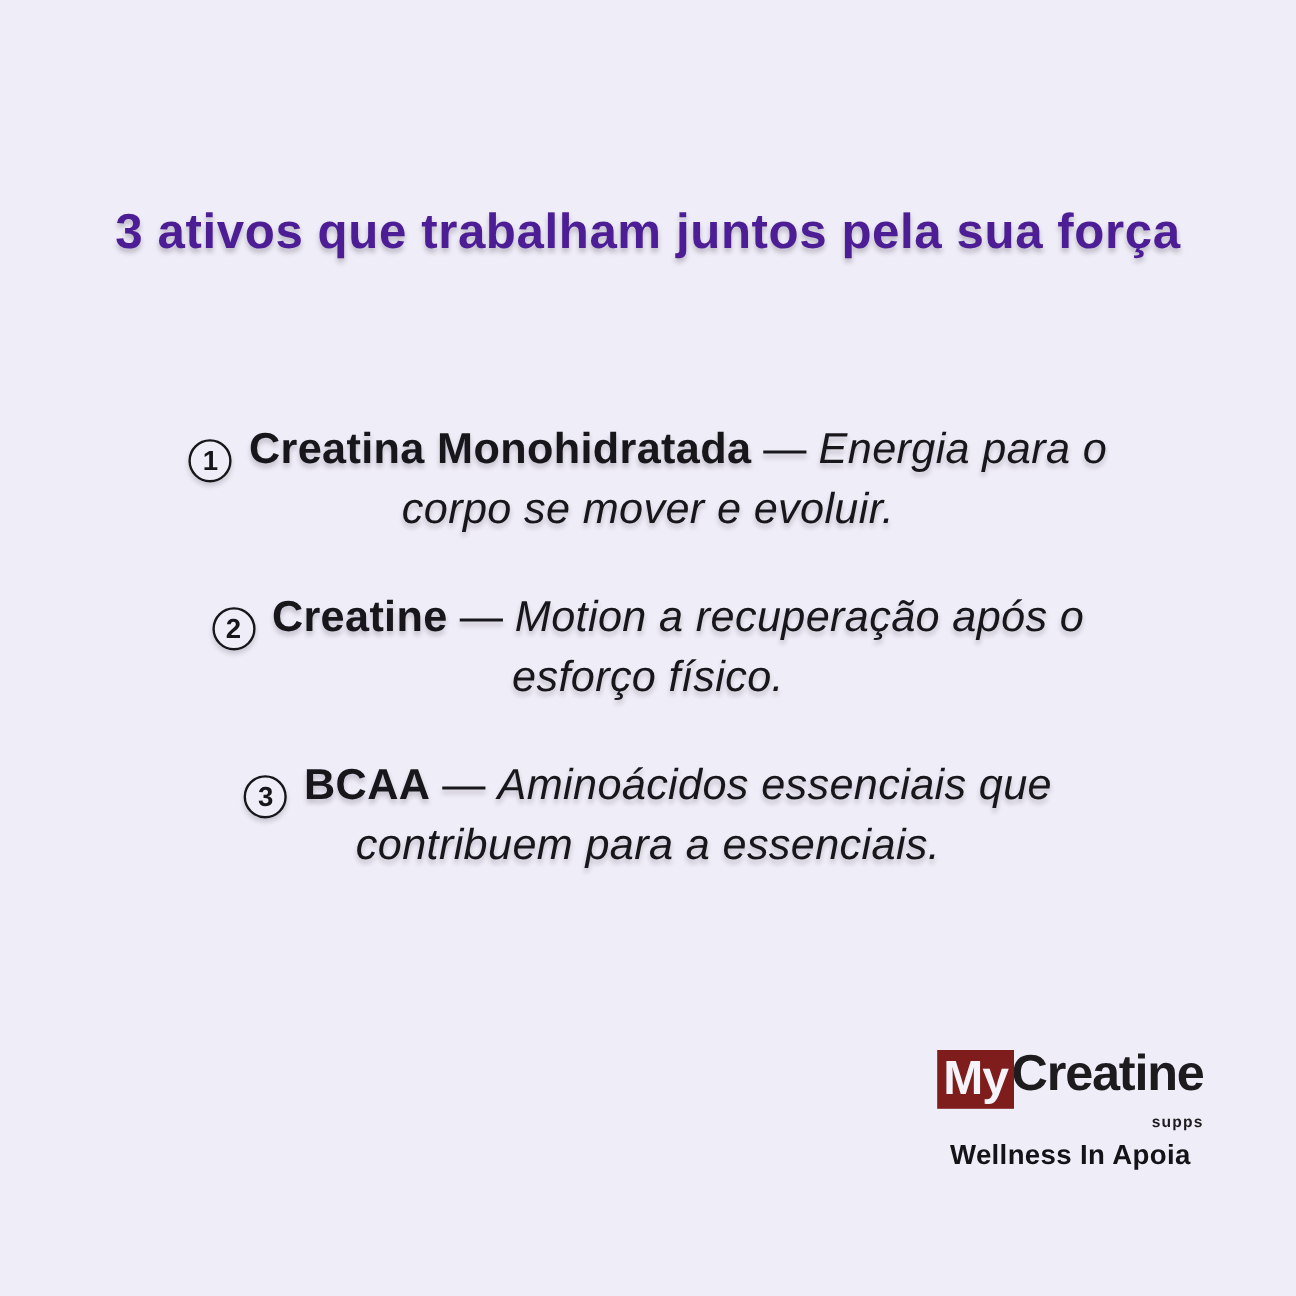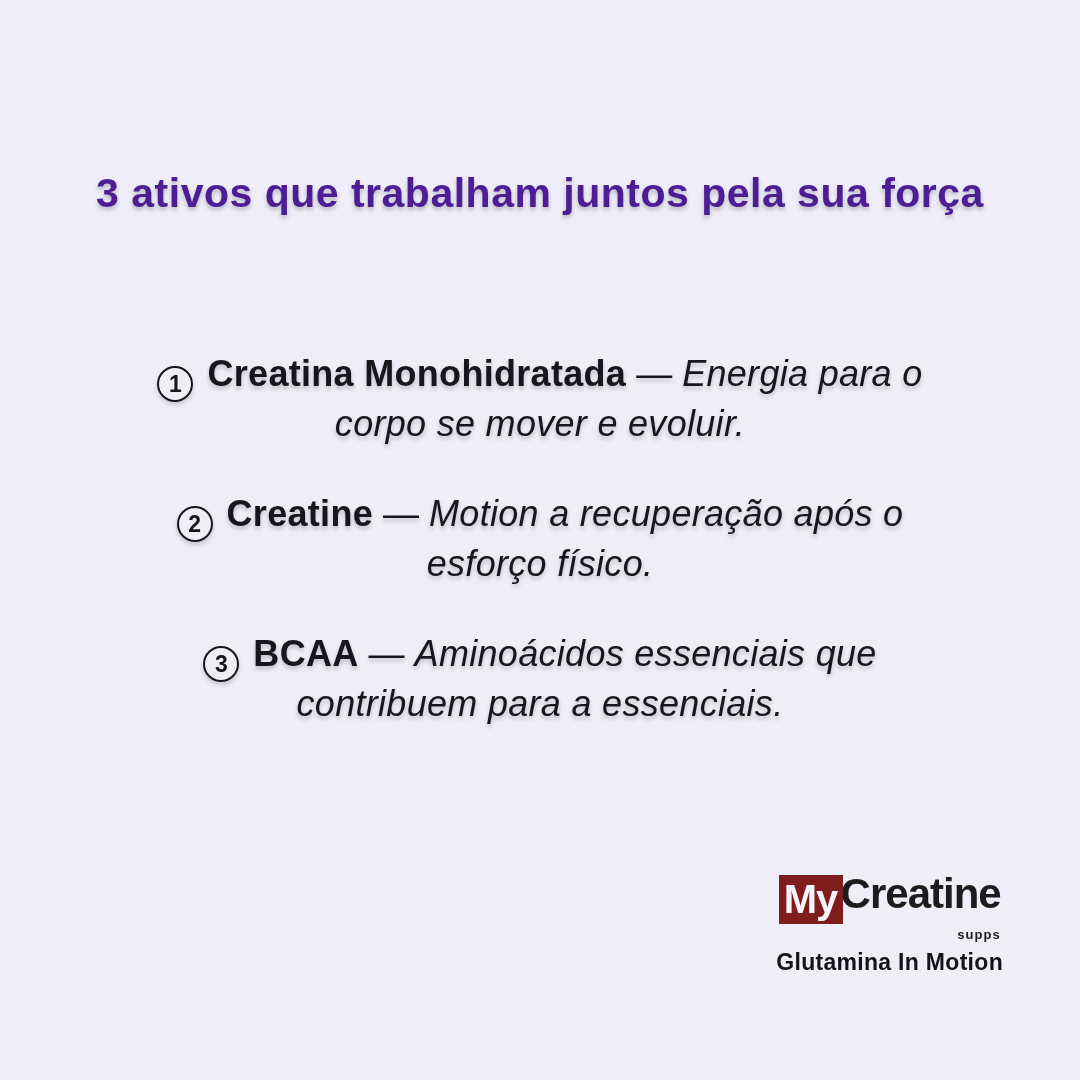--- a/index.html
+++ b/index.html
@@ -159,16 +159,16 @@
   </div>
 
   <div class="logo">
     <div class="logo-row">
       <span class="logo-my">My</span>
       <span class="logo-right">
         <span class="logo-creatine">Creatine</span>
         <span class="logo-supps">supps</span>
       </span>
     </div>
-    <div class="tagline">Glutamina In Motion</div>
+    <div class="tagline">Wellness In Apoia</div>
   </div>
 
 </div>
 
 </body></html>

